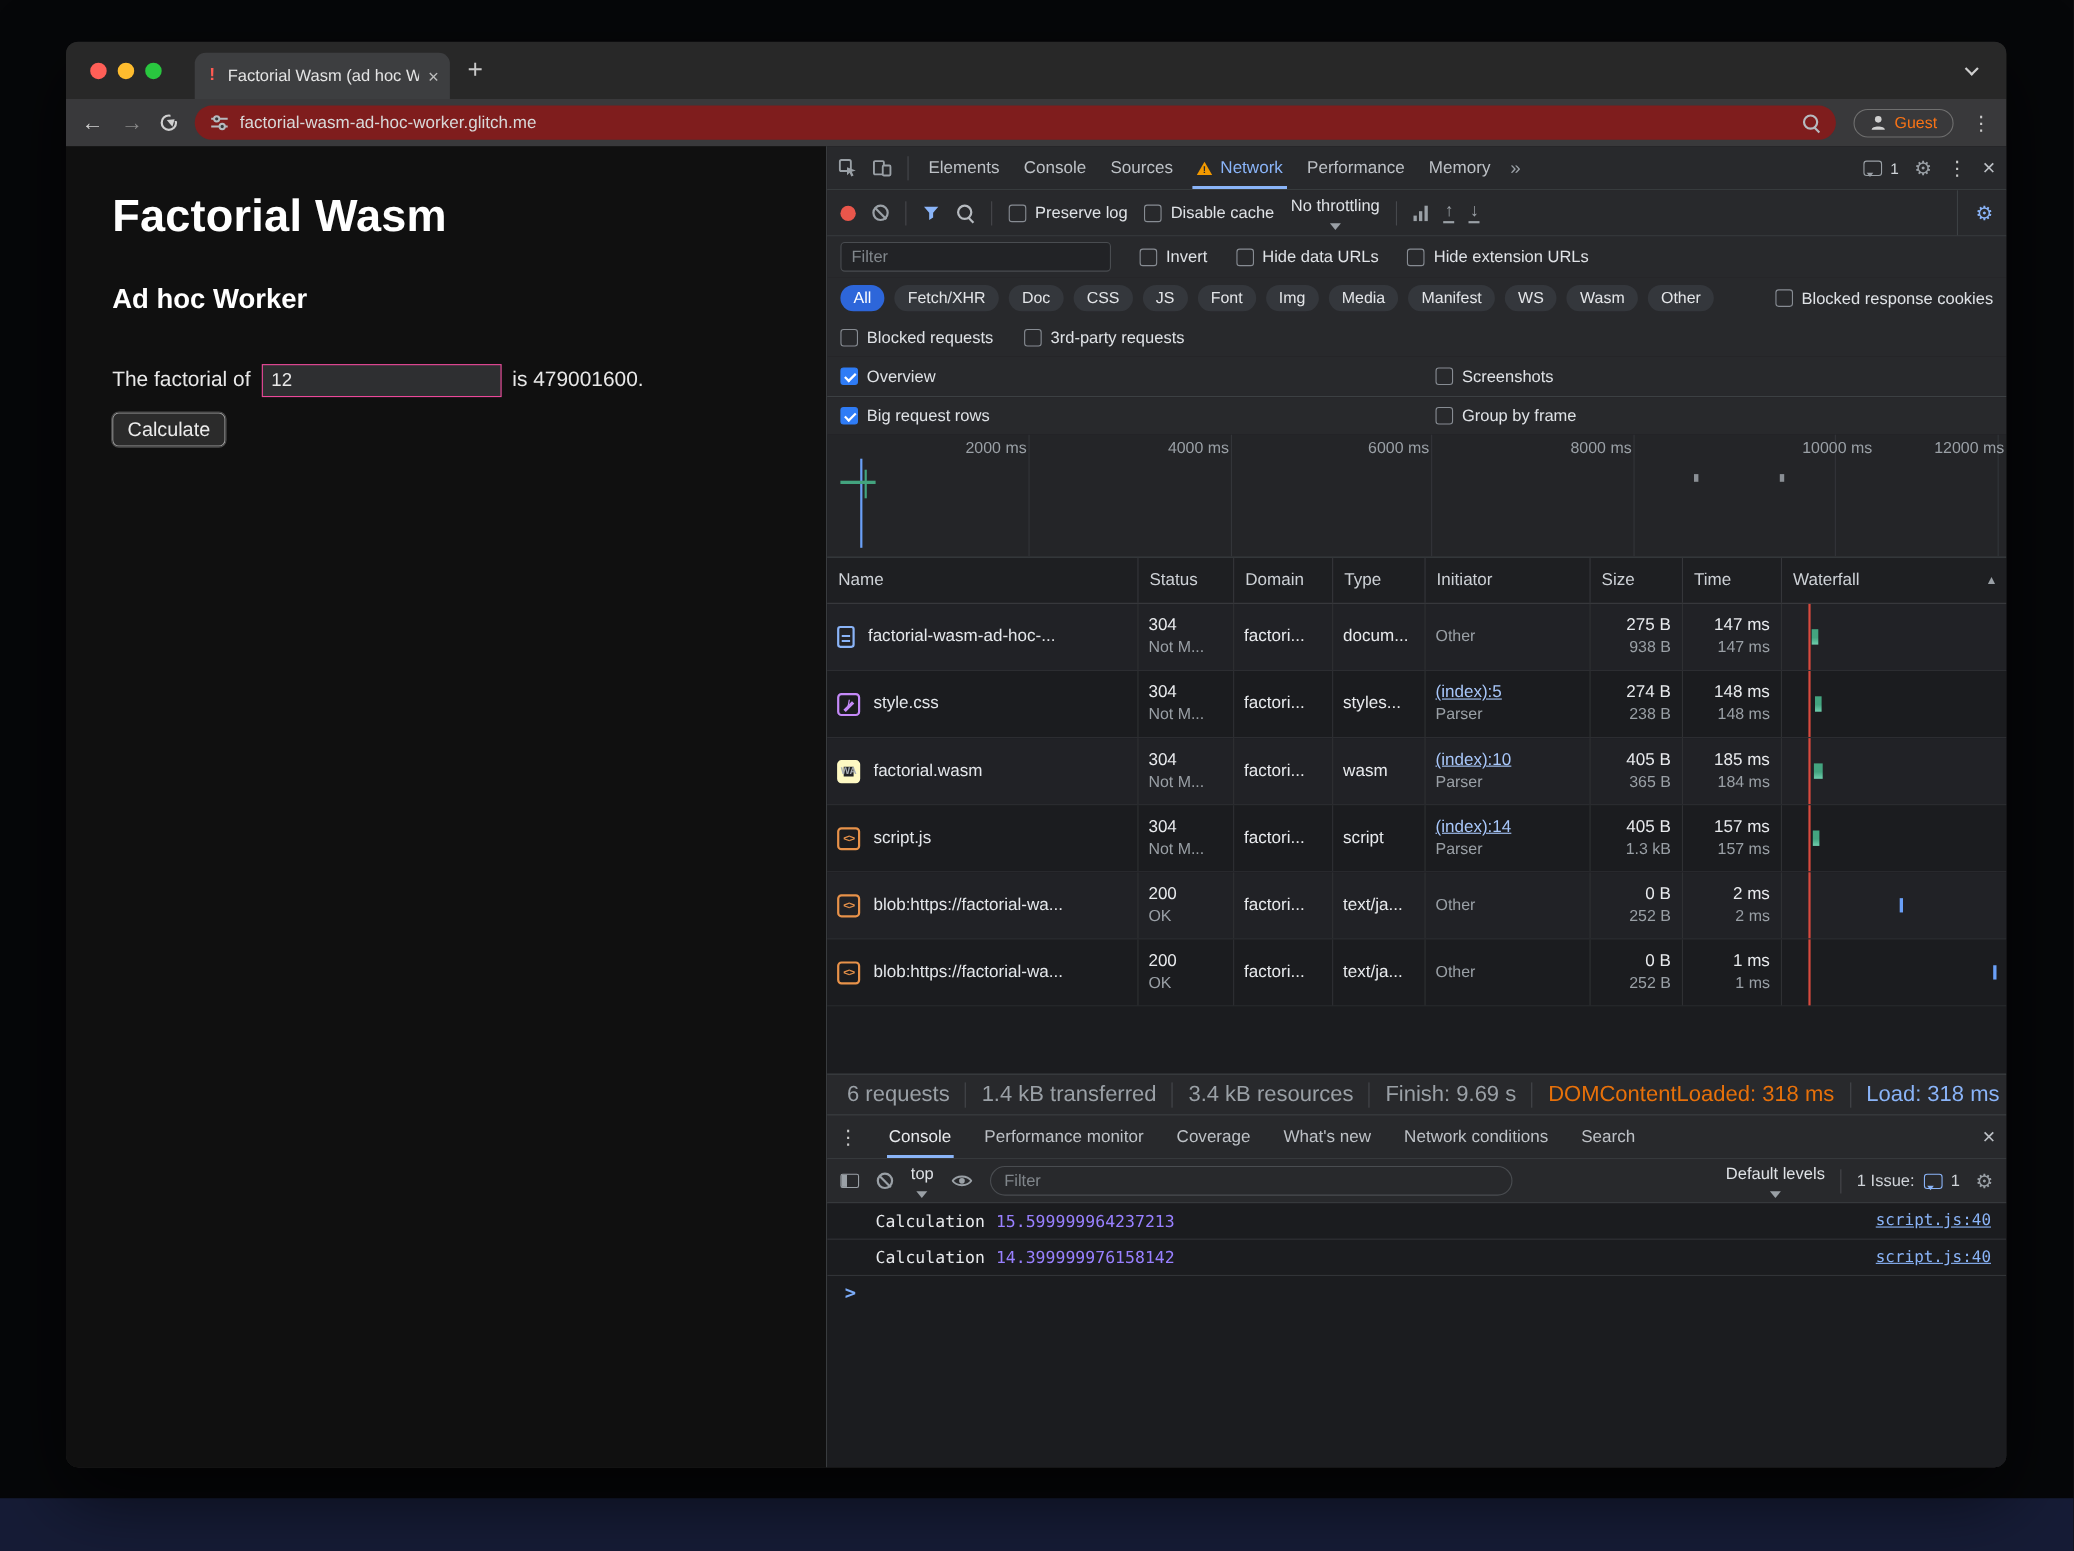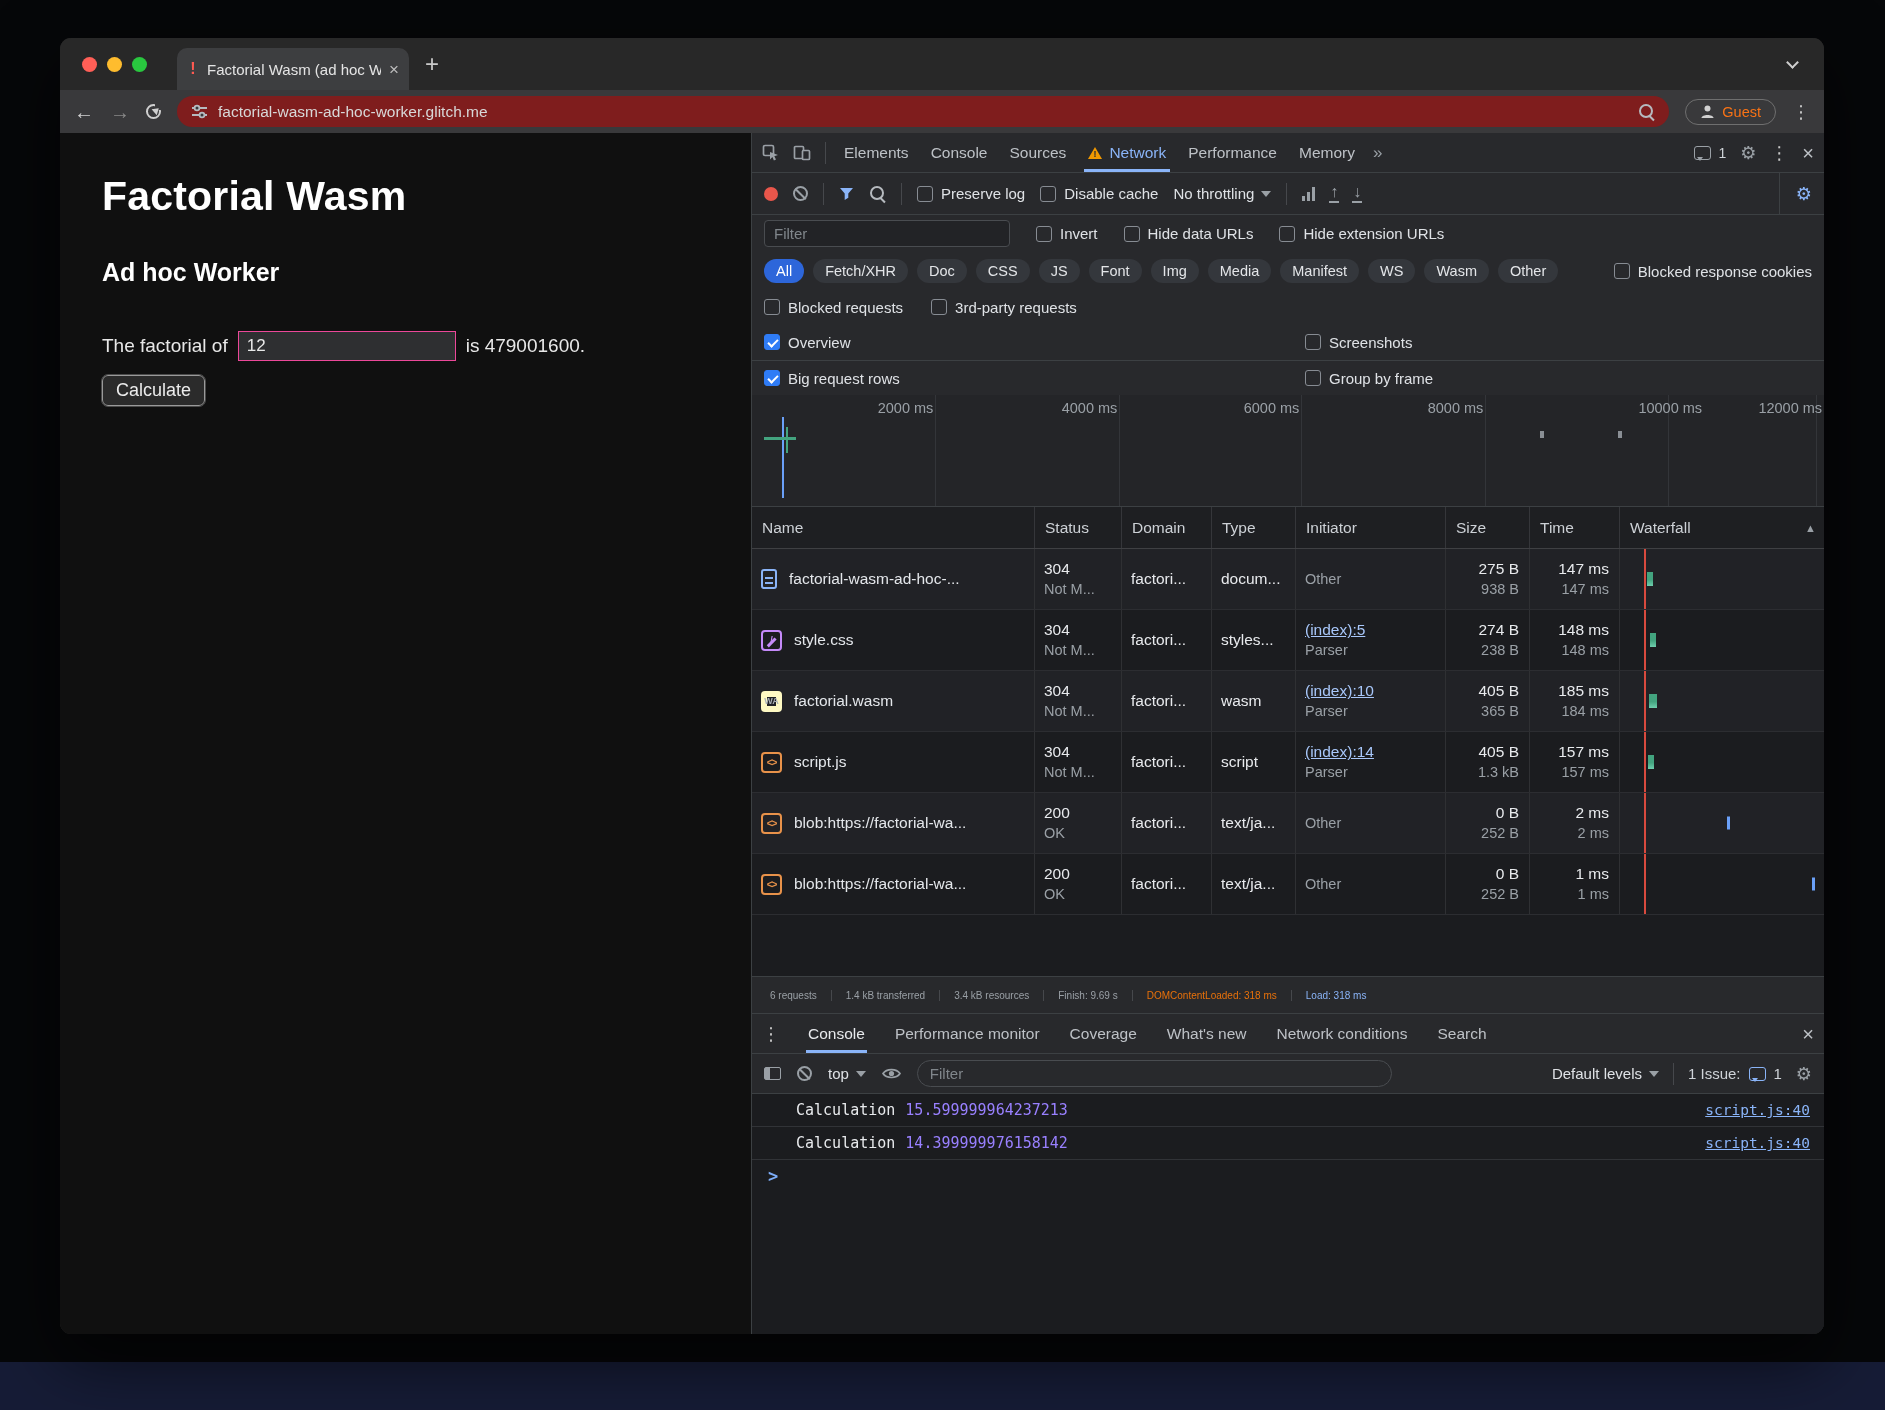--- a/index.html
+++ b/index.html
@@ -73,21 +73,21 @@
 
   
   .net-toolbar { height:42px; background:#28292c; border-bottom:1px solid #3c4043; display:flex; align-items:center; padding:0 12px; gap:15px; flex:none; }
   .rec-dot { width:14px; height:14px; border-radius:50%; background:#e9564b; flex:none; }
   .icon-block { width:15px; height:15px; border:2px solid #9aa0a6; border-radius:50%; position:relative; flex:none; }
   .icon-block::after { content:""; position:absolute; left:-2px; top:5px; width:15px; height:2px; background:#9aa0a6; transform:rotate(45deg); }
   .cbrow { display:flex; align-items:center; gap:8px; }
   .cb { width:16px; height:16px; border:1.8px solid #878c93; border-radius:3px; background:transparent; position:relative; flex:none; }
   .cb.on { background:#2f7cf6; border-color:#2f7cf6; }
   .cb.on::after { content:""; position:absolute; left:4.5px; top:1.5px; width:4px; height:8px; border-right:2.2px solid #fff; border-bottom:2.2px solid #fff; transform:rotate(45deg); }
-  .ddl { display:flex; align-items:center; gap:7px; color:#dfe2e6; }
+  .ddl { display:flex; align-items:center; gap:7px; color:#dfe2e6;flex-direction:column; }
   .dd-caret { width:0; height:0; border-left:5px solid transparent; border-right:5px solid transparent; border-top:6px solid #9aa0a6; }
   .sig { display:flex; align-items:flex-end; gap:2px; height:15px; }
   .sig i { width:3px; background:#9aa0a6; display:block; }
   .arrow-tray { position:relative; color:#9aa0a6; font-size:16px; line-height:1; padding-bottom:3px; }
   .arrow-tray::after { content:""; position:absolute; left:-1px; right:-1px; bottom:0; height:2px; background:#9aa0a6; }
   .nt-gear { margin-left:auto; border-left:1px solid #3c4043; align-self:stretch; display:flex; align-items:center; padding-left:16px; }
   .nt-gear .gear { color:#8ab4f8; }
 
   
   .filter-row { height:37px; background:#28292c; display:flex; align-items:center; padding:0 12px; gap:26px; flex:none; }
@@ -140,21 +140,21 @@
   .gi-wasm { border:6px solid #fef9c3; color:#aab0b6; }
   .gi-js { border:2px solid #e8924a; color:#e8924a; font-size:10px; letter-spacing:-1px; }
   .wf-cell { position:relative; border-left:1px solid #2f3033; }
   .redline { position:absolute; left:24px; top:0; bottom:0; width:2px; background:#d84a3e; }
   .wf-bar { position:absolute; top:50%; transform:translateY(-50%); height:14px; width:6px; background:linear-gradient(180deg,#43a47f 55%, #6fcfae); }
   .wf-tick { position:absolute; top:50%; transform:translateY(-50%); height:13px; width:3px; background:#6aa0f8; }
   .tbl-filler { flex:1; background:#1b1c1f; }
 
   
   .summary { height:37px; background:#28292c; border-top:1px solid #3c4043; display:flex; align-items:center; padding:0 4px; flex:none; }
-  .sum-item { color:#9aa0a6; font-size:10px; padding:0 14px; border-right:1px solid #46484c; white-space:nowrap; }
+  .sum-item { color:#9aa0a6; font-size:20px; padding:0 14px; border-right:1px solid #46484c; white-space:nowrap; }
   .sum-item:last-child { border-right:none; }
   .sum-item.orange { color:#e8710a; }
   .sum-item.blue { color:#8ab4f8; }
 
   
   .drawer-tabs { height:41px; background:#28292c; border-top:1px solid #3c4043; border-bottom:1px solid #3c4043; display:flex; align-items:center; padding:0 10px; gap:26px; flex:none; }
   .dr-tab { color:#bdc1c6; font-size:15.5px; height:100%; display:flex; align-items:center; padding:0 2px; }
   .dr-tab.active { color:#e8eaed; box-shadow:inset 0 -3px 0 #8ab4f8; }
   .dr-close { margin-left:auto; }
   .drawer-toolbar { height:40px; background:#28292c; border-bottom:1px solid #3c4043; display:flex; align-items:center; padding:0 12px; gap:16px; flex:none; }

